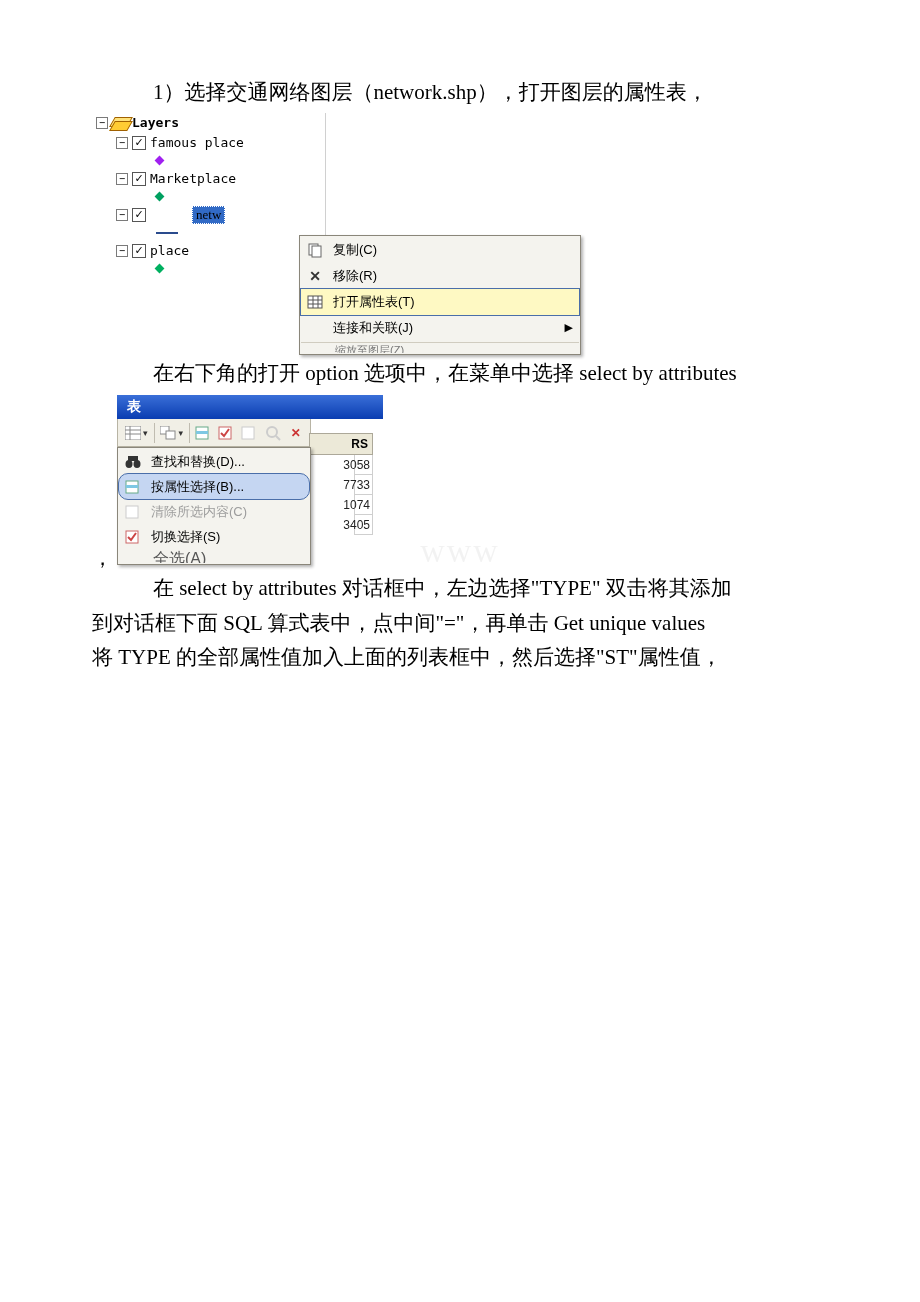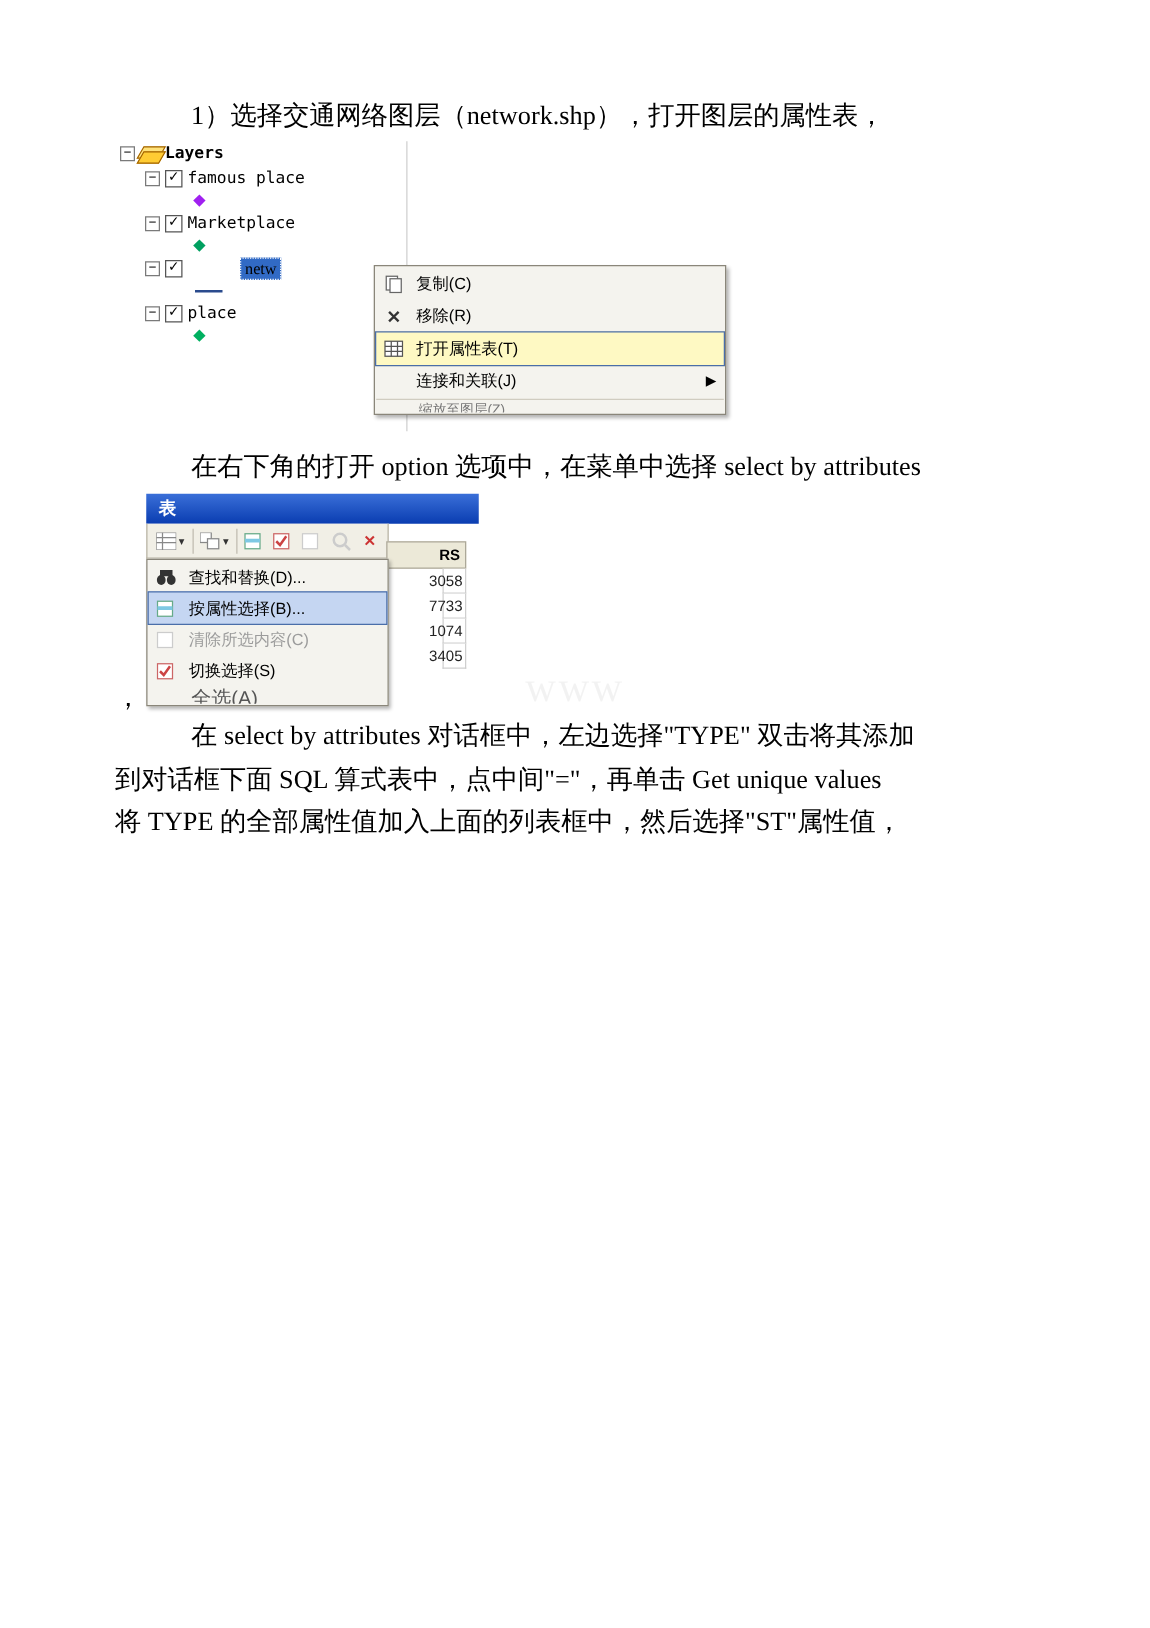--- a/index.html
+++ b/index.html
@@ -99,21 +99,21 @@
   }
   .line-sym {
     width: 22px; height: 0;
     border-top: 2px solid #2a4b8d;
     display: inline-block;
   }
 
   .ctx-menu {
     position: absolute;
     left: 207px;
-    top: 99px;
+    top: 122px;
     width: 278px;
     background: #f4f3ee;
     border: 1px solid #8a867a;
     box-shadow: 2px 2px 3px rgba(0,0,0,.3);
     font-family: "宋体", "SimSun", sans-serif;
     font-size: 13px;
     padding: 1px;
   }
   .ctx-item {
     display: flex;
@@ -212,20 +212,21 @@
     font-family: "宋体", sans-serif;
     font-size: 13px;
     padding: 1px;
   }
   .opt-item {
     display: flex;
     align-items: center;
     height: 25px;
     padding: 0 8px 0 4px;
     gap: 8px;
+    border-radius: 10px;
   }
   .opt-item.hl {
     background: #c5d6f2;
     border: 1px solid #4a6ea9;
     margin: -1px;
   }
   .disabled { color: #9c9c9c; }
   .opt-cut {
     height: 14px;
     overflow: hidden;

